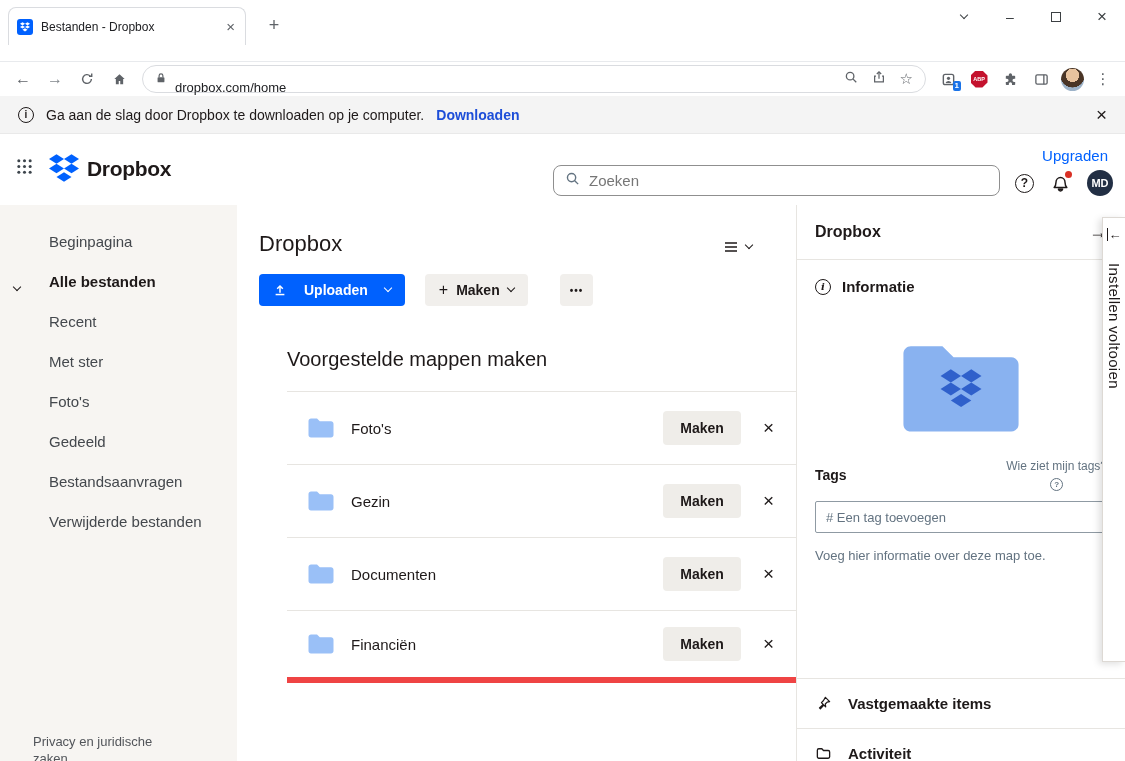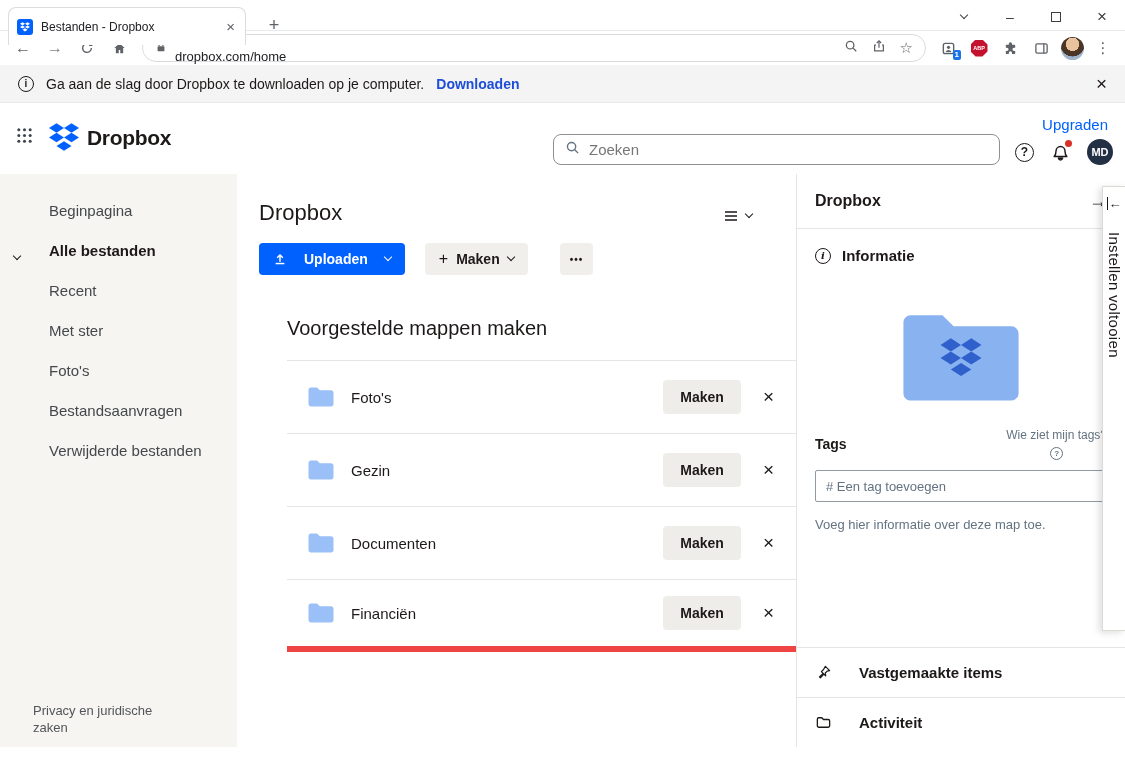--- a/index.html
+++ b/index.html
@@ -1,20 +1,20 @@
 <!DOCTYPE html>
 <html><head>
 <meta charset="utf-8">
 <style>
   * { box-sizing: border-box; margin: 0; padding: 0; }
   body { margin: 0; background: #ccc; font-family: "Liberation Sans", "DejaVu Sans", sans-serif; }
   .screen { width: 1125px; height: 761px; background: #fff; position: relative; overflow: hidden; }
 
   
-  .titlebar { height: 31px; position: relative; background: #fff; border-bottom: 1px solid #e8eaed; }
+  .titlebar { height: 62px; position: relative; background: #fff; border-bottom: 1px solid #e8eaed; }
   .tab { position: absolute; left: 8px; top: 7px; width: 238px; height: 38px; background: #fff;
          border: 1px solid #dadce0; border-bottom: none; border-radius: 8px 8px 0 0;
          display: flex; align-items: center; padding: 0 8px; gap: 8px; z-index: 2; }
   .favicon { width: 16px; height: 16px; background: #0061fe; border-radius: 3px; display: flex; align-items: center; justify-content: center; flex-shrink: 0; }
   .tab-title { flex: 1; font-size: 12px; color: #202124; white-space: nowrap; overflow: hidden; }
   .tab-close { font-size: 15px; color: #5f6368; padding: 0 2px; cursor: pointer; }
   .newtab { position: absolute; left: 260px; top: 11px; width: 28px; height: 28px; display: flex; align-items: center; justify-content: center; font-size: 18px; color: #5f6368; }
   .win-controls { position: absolute; right: 0; top: 0; display: flex; height: 34px; }
   .win-btn { width: 46px; height: 34px; display: flex; align-items: center; justify-content: center; color: #3c4043; font-size: 14px; }
   .maxi-box { width: 10px; height: 10px; border: 1.2px solid #3c4043; display: inline-block; }
@@ -96,21 +96,21 @@
              font-size: 10px; font-style: italic; font-weight: 700; font-family: "DejaVu Serif", serif; color: #1e1919; flex-shrink: 0; }
   .folder-hero { display: flex; justify-content: center; margin-top: 40px; }
   .tags-row { display: flex; align-items: center; padding: 0 18px; margin-top: 20px; }
   .tags-label { font-size: 14px; font-weight: 600; color: #1e1919; }
   .tags-help { margin-left: auto; display: flex; align-items: center; gap: 5px; font-size: 12px; color: #637381; cursor: pointer; flex-direction: column; }
   .qmini { width: 13px; height: 13px; border: 1.2px solid #637381; border-radius: 50%; display: inline-flex; align-items: center; justify-content: center; font-size: 8px; font-weight: 700; color: #637381; }
   .tag-input { margin: 10px 18px 0; height: 32px; border: 1px solid #8f9aa3; border-radius: 2px; padding: 0 10px; font-size: 13px; color: #1e1919; font-family: inherit; }
   .tag-input::placeholder { color: #637381; }
   .desc-hint { padding: 15px 18px 0; font-size: 13px; color: #637381; }
   .panel-spacer { flex: 1; }
-  .panel-item { height: 50px; border-top: 1px solid #e7e5e1; display: flex; align-items: center; gap: 27px; padding: 0 18px; font-size: 15px; font-weight: 600; color: #1e1919; cursor: pointer; flex-shrink: 0; }
+  .panel-item { height: 50px; border-top: 1px solid #e7e5e1; display: flex; align-items: center; gap: 16px; padding: 0 18px; font-size: 15px; font-weight: 600; color: #1e1919; cursor: pointer; flex-shrink: 0; }
 
   
   .setup-strip { position: absolute; right: 0; top: 12px; width: 23px; height: 445px; background: #fff;
                  border: 1px solid #ddd9d4; border-right: none; box-shadow: -3px 2px 7px rgba(0,0,0,.13);
                  display: flex; flex-direction: column; align-items: center; padding-top: 10px; gap: 22px; z-index: 5; cursor: pointer; }
   .collapse-icon { font-size: 13px; color: #1e1919; border-left: 1.4px solid #1e1919; padding-left: 1px; line-height: 1; }
   .strip-label { writing-mode: vertical-rl; font-size: 15px; font-weight: 500; color: #1e1919; letter-spacing: .3px; }
 
   .chev { width: 6px; height: 6px; border-right: 1.7px solid currentColor; border-bottom: 1.7px solid currentColor;
           display: inline-block; transform: rotate(45deg); position: relative; top: -2px; }
@@ -292,20 +292,23 @@
       <div class="side-item">
           <span>Recent</span>
         </div>
       <div class="side-item">
           <span>Met ster</span>
         </div>
       <div class="side-item">
           <span>Foto's</span>
         </div>
       <div class="side-item">
+          <span>Gedeeld</span>
+        </div>
+      <div class="side-item">
           <span>Bestandsaanvragen</span>
         </div>
       <div class="side-item">
           <span>Verwijderde bestanden</span>
         </div>
       <div class="sidebar-footer">Privacy en juridische zaken</div>
     </aside>
 
     <main class="main">
       <div class="main-title">Dropbox</div>

